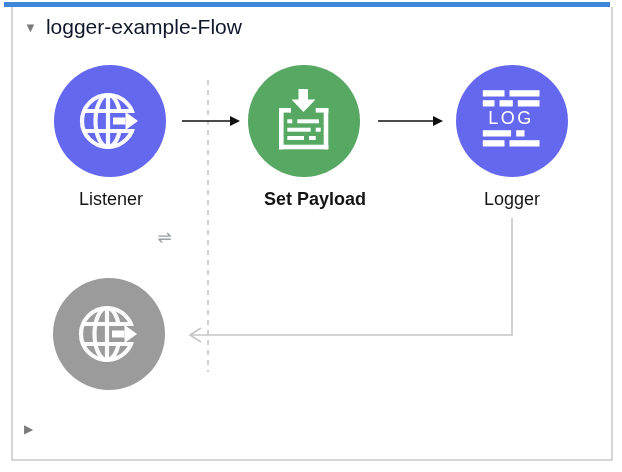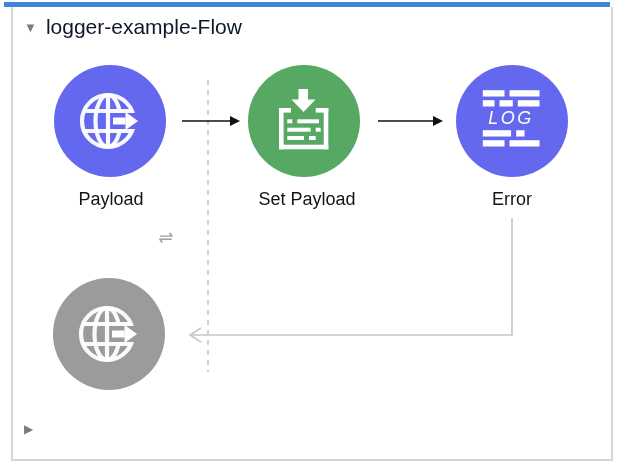--- a/index.html
+++ b/index.html
@@ -5,21 +5,21 @@
   html,body{margin:0;padding:0;background:#ffffff;}
   #canvas{position:relative;width:622px;height:472px;background:#ffffff;overflow:hidden;
           font-family:"Liberation Sans", sans-serif;}
   .accent-bar{position:absolute;left:4px;top:2px;width:606px;height:5px;background:#3e86da;}
   .flow-box{position:absolute;left:11px;top:7px;width:598px;height:452px;background:#ffffff;
             border-left:2px solid #d6d6d6;border-right:2px solid #d6d6d6;border-bottom:2px solid #d6d6d6;}
   #connectors{position:absolute;left:0;top:0;pointer-events:none;}
   .header-row{position:absolute;display:flex;align-items:center;gap:9px;color:#111;}
   .tri{color:#7c7c7c;font-size:13px;line-height:13px;}
   .hdr-text{font-size:21px;color:#0f172a;}
-  .node{position:absolute;width:112px;height:112px;font-style:italic;}
+  .node{position:absolute;width:112px;height:112px;}
   .node-label{position:absolute;width:170px;text-align:center;font-size:18px;color:#141414;}
   .badge{position:absolute;left:94px;top:156px;width:33px;height:33px;border-radius:50%;
          background:#ffffff;display:flex;align-items:center;justify-content:center;
          color:#9aa0a6;font-size:17px;line-height:17px;}
   svg text{font-family:"Liberation Sans", sans-serif;}
 </style>
 </head>
 <body>
 
 <div id="canvas">
@@ -61,21 +61,21 @@
         </g>
         <rect x="34" y="25" width="31" height="16" fill="#6468ef"></rect>
         <rect x="36" y="29.5" width="12.5" height="7" fill="#ffffff"></rect>
         <polygon points="48.5,24 61,33 48.5,42" fill="#ffffff"></polygon>
       </g>
     </svg>
     <div class="badge">
       <span>⇌</span>
     </div>
   </div>
-  <div class="node-label" style="left:26px;top:189px;">Payload</div>
+  <div class="node-label" style="left:26px;top:189px;">Listener</div>
 
   <div class="node" style="left:248px;top:65px;">
     <svg width="112" height="112" viewBox="0 0 112 112">
       <circle cx="56" cy="56" r="56" fill="#56a863"></circle>
       <g transform="translate(21,21)" fill="#ffffff">
         <rect x="29.5" y="3" width="9.5" height="11"></rect>
         <polygon points="22.5,13.5 46.5,13.5 34.5,26"></polygon>
         <rect x="10" y="22" width="12" height="4.6"></rect>
         <rect x="46.7" y="22" width="12.6" height="4.6"></rect>
         <rect x="10" y="22" width="4.6" height="41.3"></rect>
@@ -83,40 +83,40 @@
         <rect x="10" y="58.7" width="49.3" height="4.6"></rect>
         <rect x="18.3" y="33.3" width="5" height="4"></rect>
         <rect x="28.3" y="33.3" width="21.7" height="4"></rect>
         <rect x="18.3" y="41.7" width="23.4" height="4"></rect>
         <rect x="46.7" y="41.7" width="5" height="4"></rect>
         <rect x="18.3" y="50" width="16.7" height="4"></rect>
         <rect x="40" y="50" width="6.7" height="4"></rect>
       </g>
     </svg>
   </div>
-  <div class="node-label" style="left:222px;top:189px;">Set Payload</div>
+  <div class="node-label" style="left:230px;top:189px;font-weight:bold;">Set Payload</div>
 
   <div class="node" style="left:456px;top:65px;">
     <svg width="112" height="112" viewBox="0 0 112 112">
       <circle cx="56" cy="56" r="56" fill="#6468ef"></circle>
       <g transform="translate(13.5,13.5)" fill="#ffffff">
         <rect x="13.3" y="11.7" width="21.7" height="6.3"></rect>
         <rect x="40" y="11.7" width="30" height="6.3"></rect>
         <rect x="13.3" y="21.7" width="11.7" height="6.3"></rect>
         <rect x="30" y="21.7" width="13.3" height="6.3"></rect>
         <rect x="48.3" y="21.7" width="21.7" height="6.3"></rect>
         <text x="41.5" y="45.5" text-anchor="middle" font-size="18" letter-spacing="2.5" fill="#ffffff">LOG</text>
         <rect x="13.3" y="51.7" width="28.3" height="6.3"></rect>
         <rect x="46.7" y="51.7" width="8.3" height="6.3"></rect>
         <rect x="13.3" y="61.7" width="21.7" height="6.3"></rect>
         <rect x="40" y="61.7" width="30" height="6.3"></rect>
       </g>
     </svg>
   </div>
-  <div class="node-label" style="left:427px;top:189px;">Error</div>
+  <div class="node-label" style="left:427px;top:189px;">Logger</div>
 
   <div class="node" style="left:53px;top:278px;">
     <svg width="112" height="112" viewBox="0 0 112 112">
       <circle cx="56" cy="56" r="56" fill="#9b9b9b"></circle>
       <g transform="translate(23,23)">
         <g stroke="#ffffff" stroke-opacity="0.95" stroke-width="4.2" fill="none">
           <circle cx="31" cy="33" r="26"></circle>
           <ellipse cx="31" cy="33" rx="12.5" ry="26"></ellipse>
           <line x1="31" y1="7" x2="31" y2="59"></line>
           <line x1="6.5" y1="23" x2="55.5" y2="23"></line>

